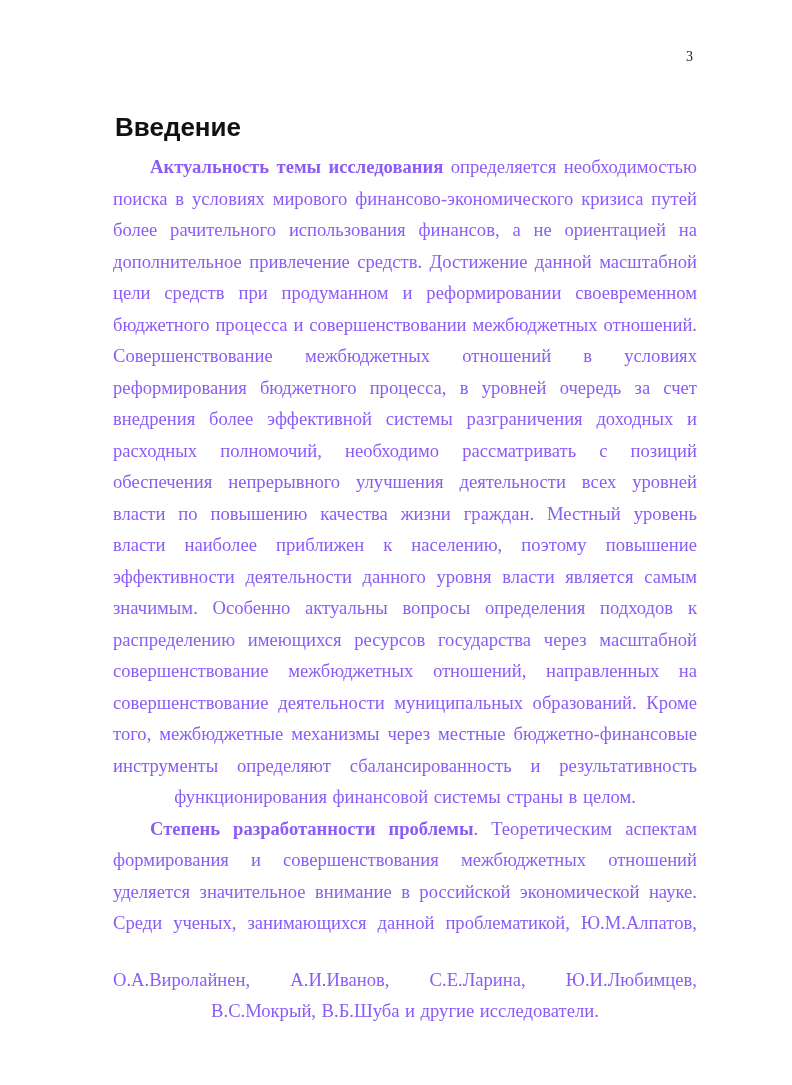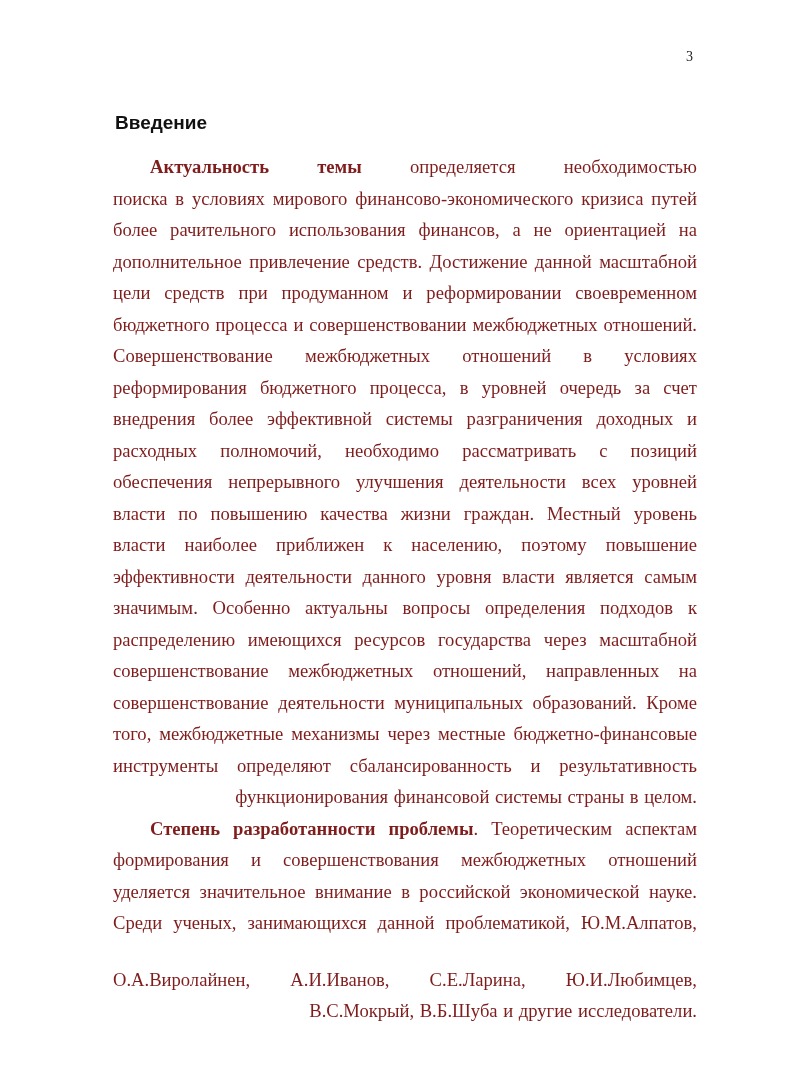--- a/index.html
+++ b/index.html
@@ -1,35 +1,36 @@
 <!DOCTYPE html>
 <html><head>
 <meta charset="utf-8">
 <style>
   html, body { margin:0; padding:0; background:#ffffff; }
   body { width:792px; height:1085px; position:relative; overflow:hidden; }
   .page-number { position:absolute; left:686px; top:49px; font-family:"Liberation Serif", serif; font-size:14px; color:#222; }
-  .heading { position:absolute; left:115px; top:112px; font-family:"Liberation Sans", sans-serif; font-weight:bold; font-size:19px; color:#111; }
-  .body { position:absolute; left:113px; top:151px; width:584px; font-family:"Liberation Serif", serif; font-size:18.6px; color:#7f1d1d; }
+  .heading { position:absolute; left:115px; top:112px; font-family:"Liberation Sans", sans-serif; font-weight:bold; font-size:26px; color:#111; }
+  .body { position:absolute; left:113px; top:151px; width:584px; font-family:"Liberation Serif", serif; font-size:18.6px; color:#8b5cf6; }
   .jl { display:flex; justify-content:space-between; }
-  .jl.left { justify-content:flex-end; gap:0.3em; }
+  .jl.left { justify-content:center; gap:0.3em; }
   .indentw { padding-left:37px; }
   b { font-weight:bold; }
 </style>
 </head>
 <body>
 
 <div class="page-number">3</div>
 <div class="heading">Введение</div>
 
 <div class="body" id="body">
     <div>
       <div class="jl indentw" style="height: 31.5px; line-height: 31.5px;">
         <b>Актуальность</b>
         <b>темы</b>
+        <b>исследования</b>
         <span>определяется</span>
         <span>необходимостью</span>
       </div>
       <div class="jl" style="height: 31.5px; line-height: 31.5px;">
         <span>поиска</span>
         <span>в</span>
         <span>условиях</span>
         <span>мирового</span>
         <span>финансово-экономического</span>
         <span>кризиса</span>

